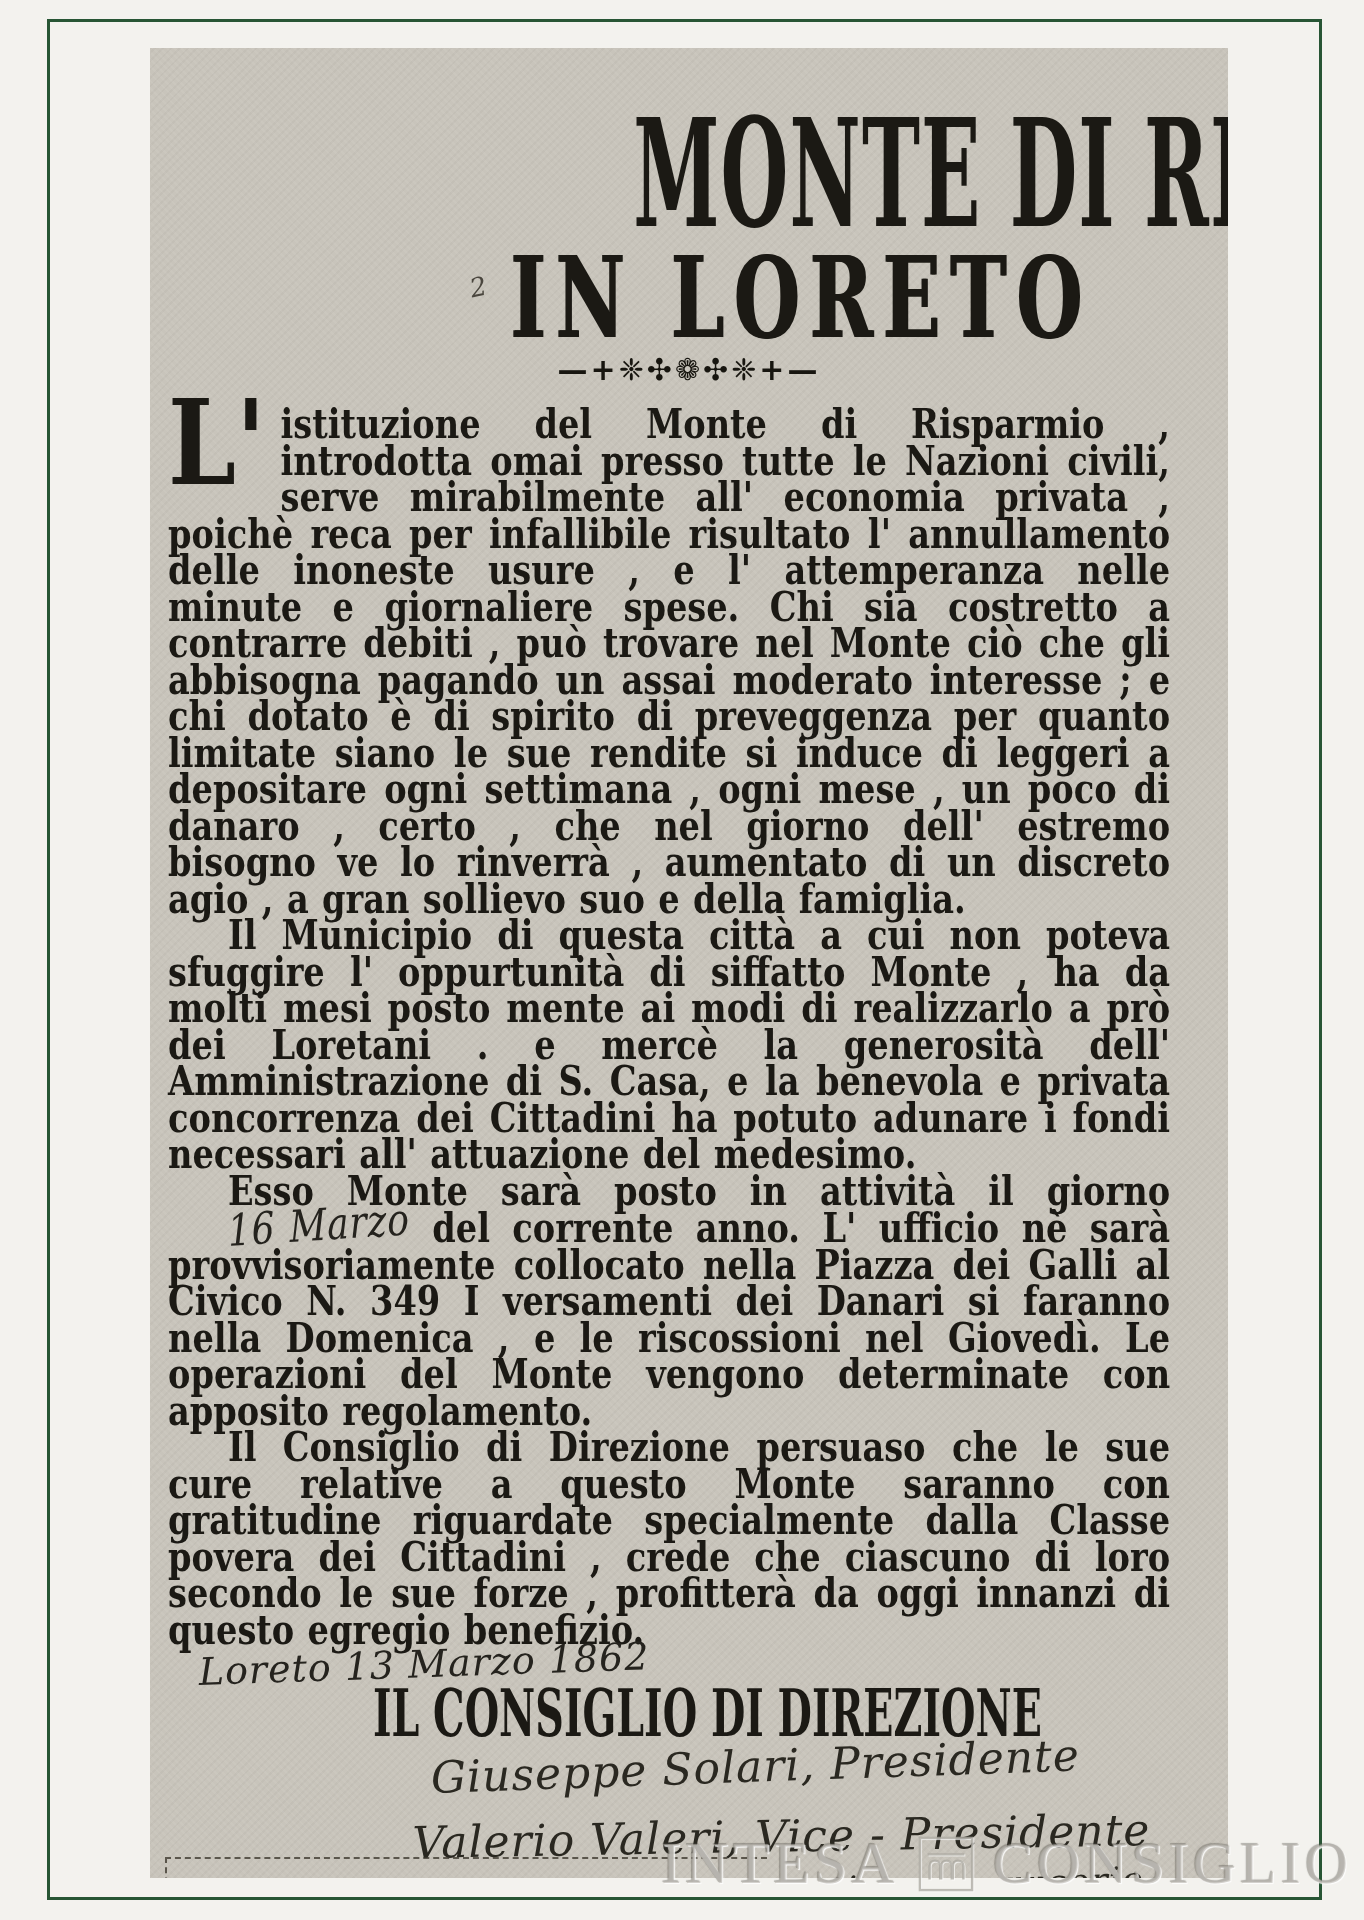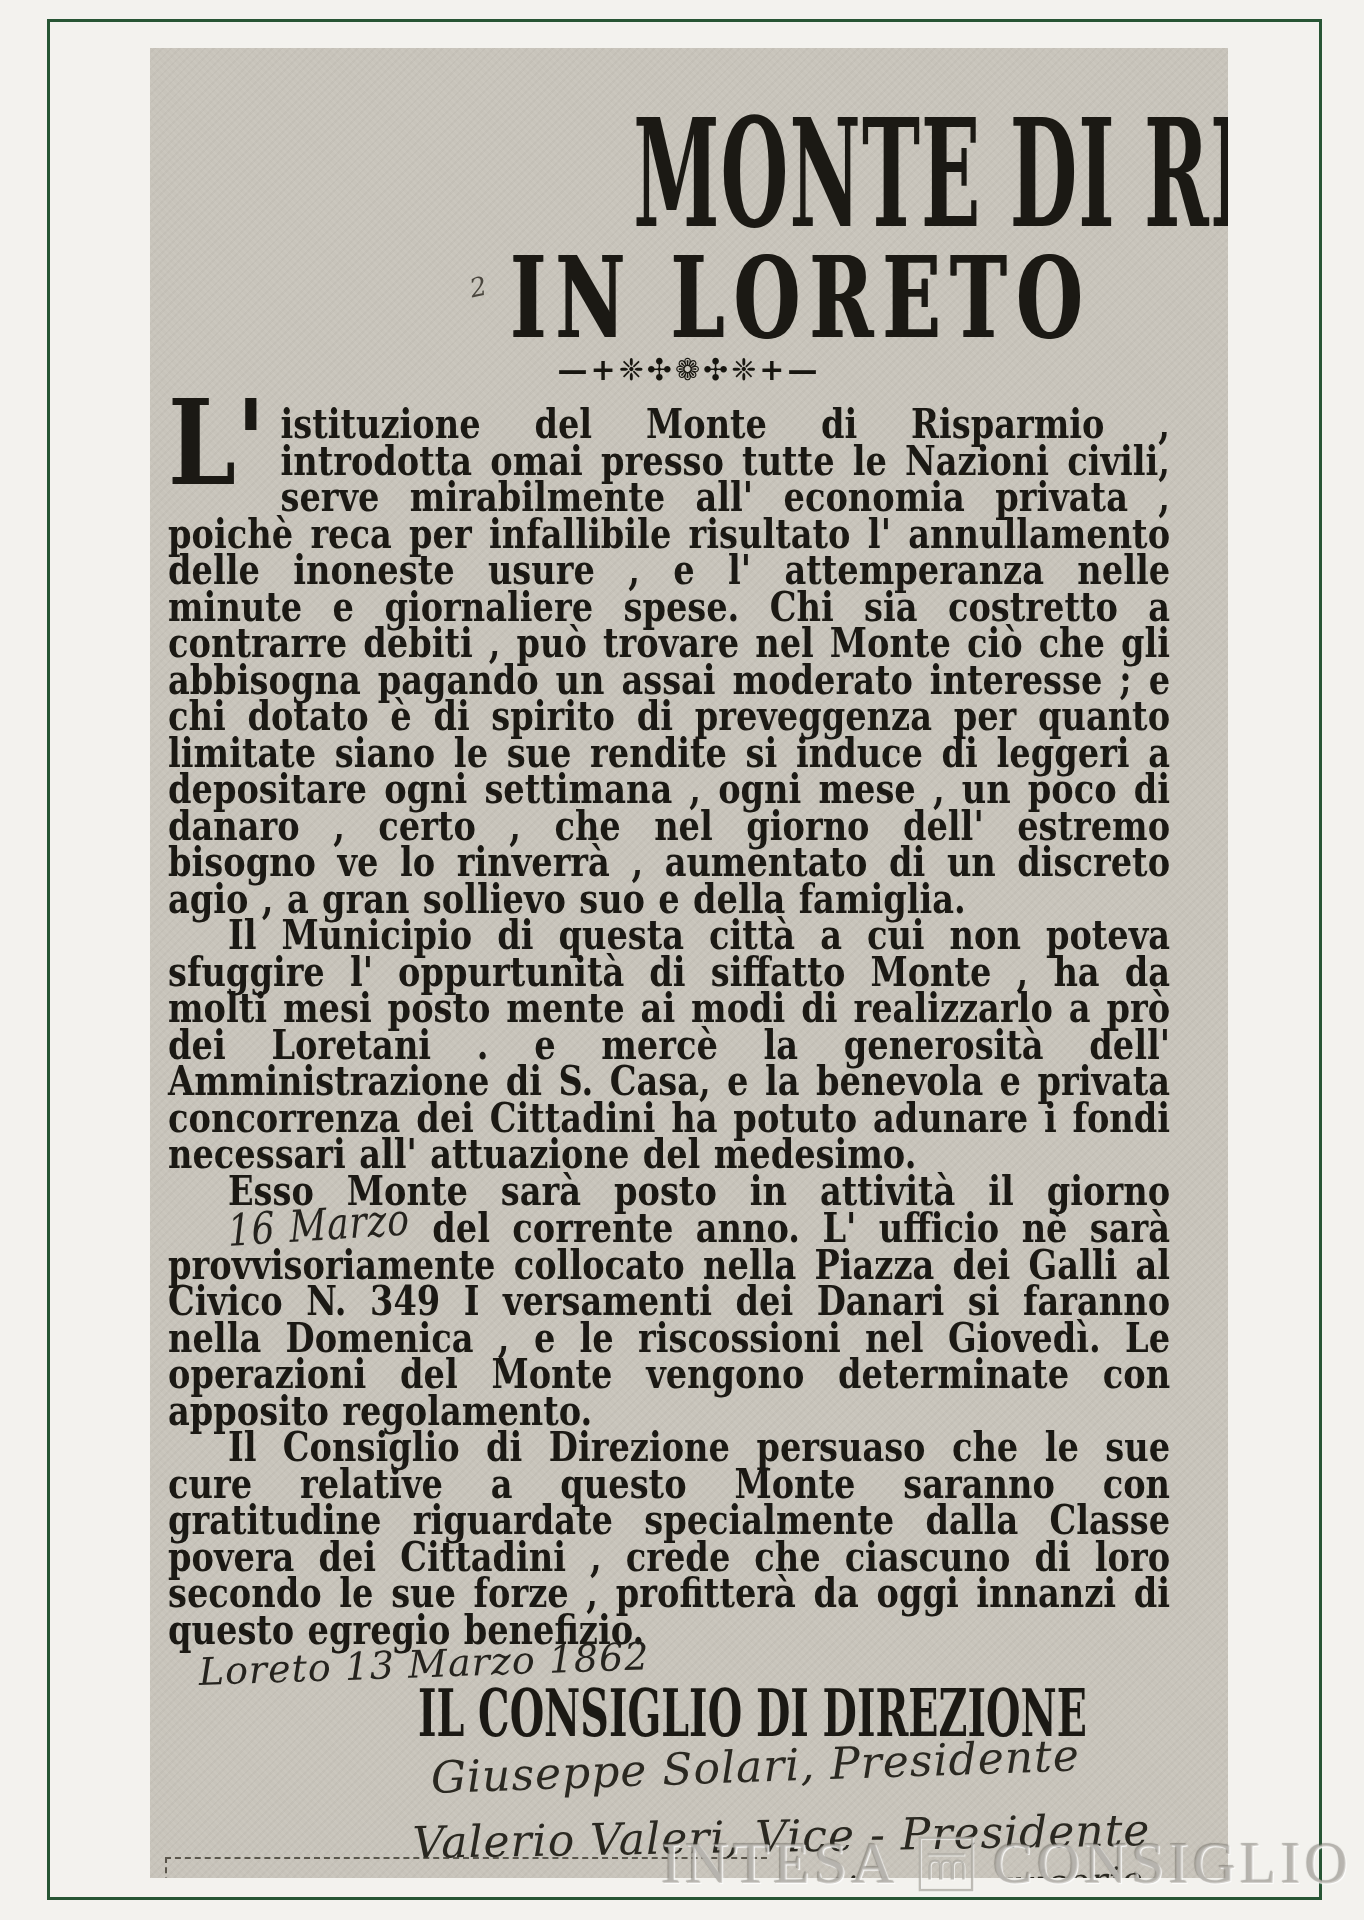--- a/index.html
+++ b/index.html
@@ -74,21 +74,21 @@
     display:inline-block;
     font-size:44px;letter-spacing:1px;
     transform:rotate(-3deg);
   }
   .place-date{
     margin:2px 0 0 48px;height:44px;
     font-size:38px;letter-spacing:1px;
     transform:rotate(-2deg);transform-origin:left top;
     width:fit-content;
   }
-  .council-wrap{text-align:center;margin-top:-14px;height:64px;padding-left:45px;}
+  .council-wrap{text-align:center;margin-top:-14px;height:64px;}
   .council-wrap .scaled{
     display:inline-block;white-space:nowrap;
     font-weight:bold;font-size:66px;line-height:1;
     transform:scale(0.6,1);transform-origin:center top;
   }
   .signatures{position:relative;margin-top:4px;}
   .sig{
     position:relative;z-index:2;
     font-style:italic;color:#2a2821;
     width:fit-content;

